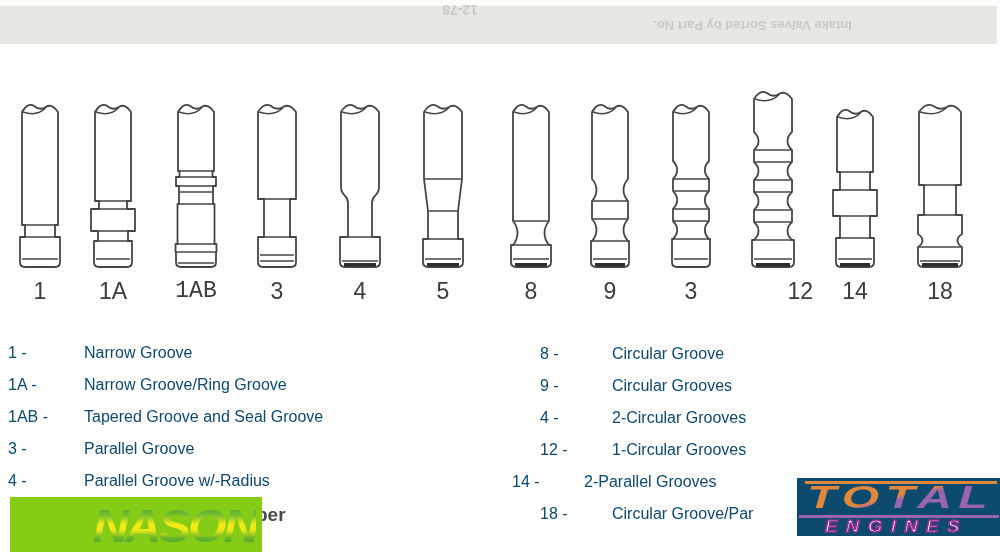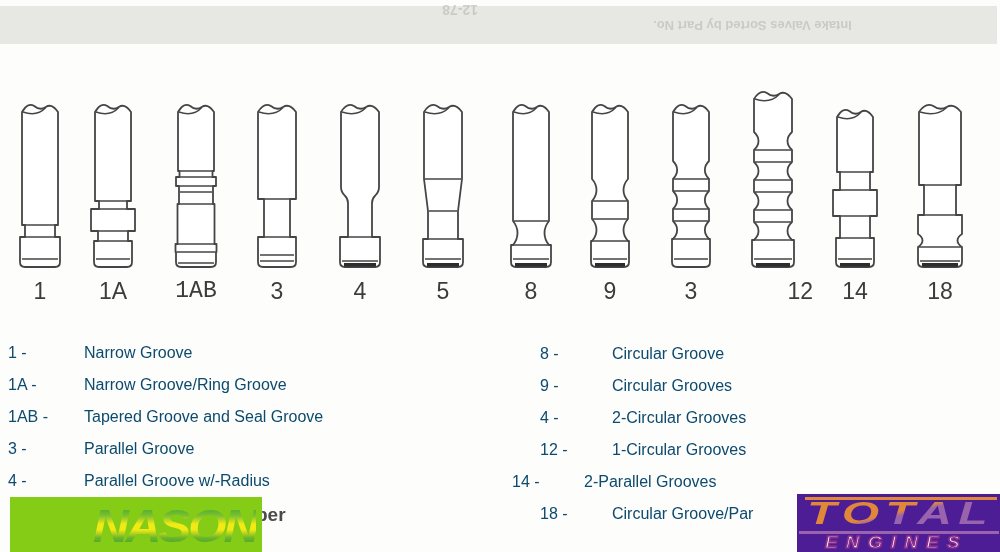--- a/index.html
+++ b/index.html
@@ -23,21 +23,21 @@
   .legend-right .lnum{width:72px;}
   #frag-per{position:absolute;left:256px;top:504px;font-size:19px;color:#4a4a4a;font-weight:bold;}
   
   #nason{position:absolute;left:2px;top:497px;width:252px;height:57px;background:#84cc16;
          display:flex;align-items:center;justify-content:flex-end;padding-right:6px;box-sizing:border-box;margin-left:8px;}
   #nason-text{font-size:46px;font-weight:900;font-style:italic;letter-spacing:-3px;line-height:1;
         background:linear-gradient(to bottom,#2f9b3a 0%,#7cc22f 28%,#f2ea15 46%,#f2ea15 58%,#6ab52a 76%,#2f9b3a 100%);
         -webkit-background-clip:text;background-clip:text;color:transparent;
         transform:scaleX(1.08);transform-origin:right;}
   
-  #total{position:absolute;left:797px;top:494px;width:203px;height:58px;background:#4c1d95;text-align:right;}
+  #total{position:absolute;left:797px;top:478px;width:203px;height:58px;background:#0c4a6e;text-align:right;}
   #total-rule-orange{position:absolute;left:8px;top:3px;width:192px;height:3px;background:#e0873a;}
   #total-text{position:absolute;left:10px;top:4px;font-size:31px;font-weight:900;font-style:italic;
         letter-spacing:4px;line-height:1;
         background:linear-gradient(160deg,#e0873a 47%,#9a63ae 53%);
         -webkit-background-clip:text;background-clip:text;color:transparent;
         transform:scaleX(1.55);transform-origin:left;}
   #total-rule-purple{position:absolute;left:2px;top:37px;width:200px;height:3px;background:#9a63ae;}
   #engines-text{position:absolute;left:28px;top:40px;font-size:16px;font-weight:700;font-style:italic;
         letter-spacing:7px;color:#ffffff;-webkit-text-stroke:1.5px #8d2f8d;
         transform:scaleX(1.18);transform-origin:left;}

